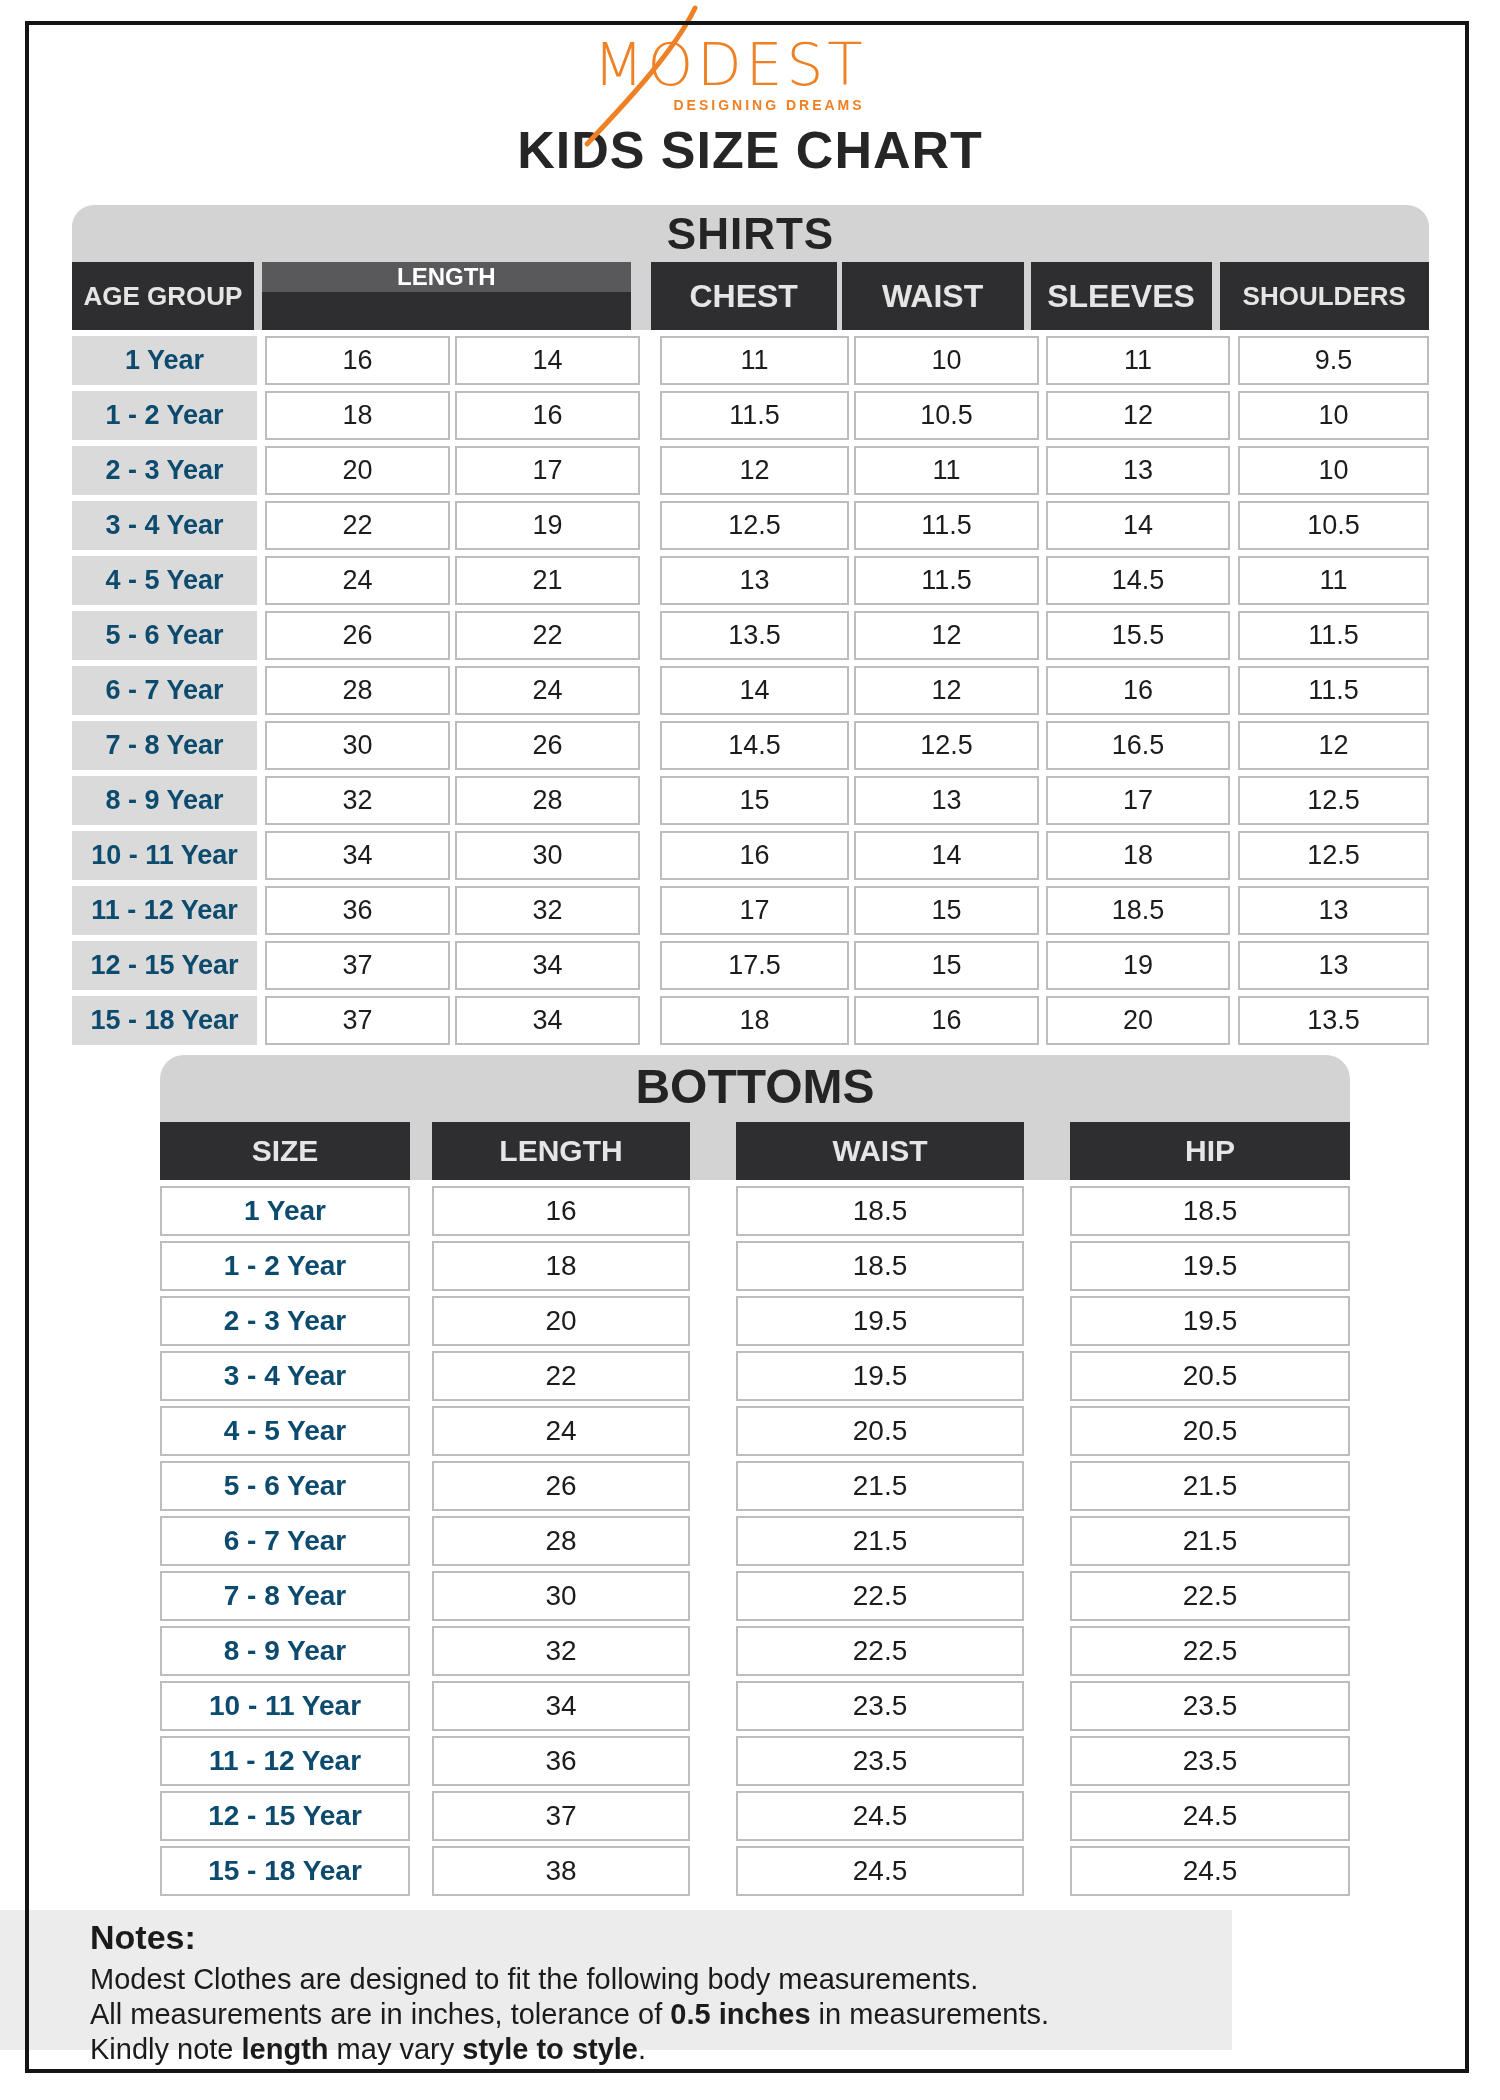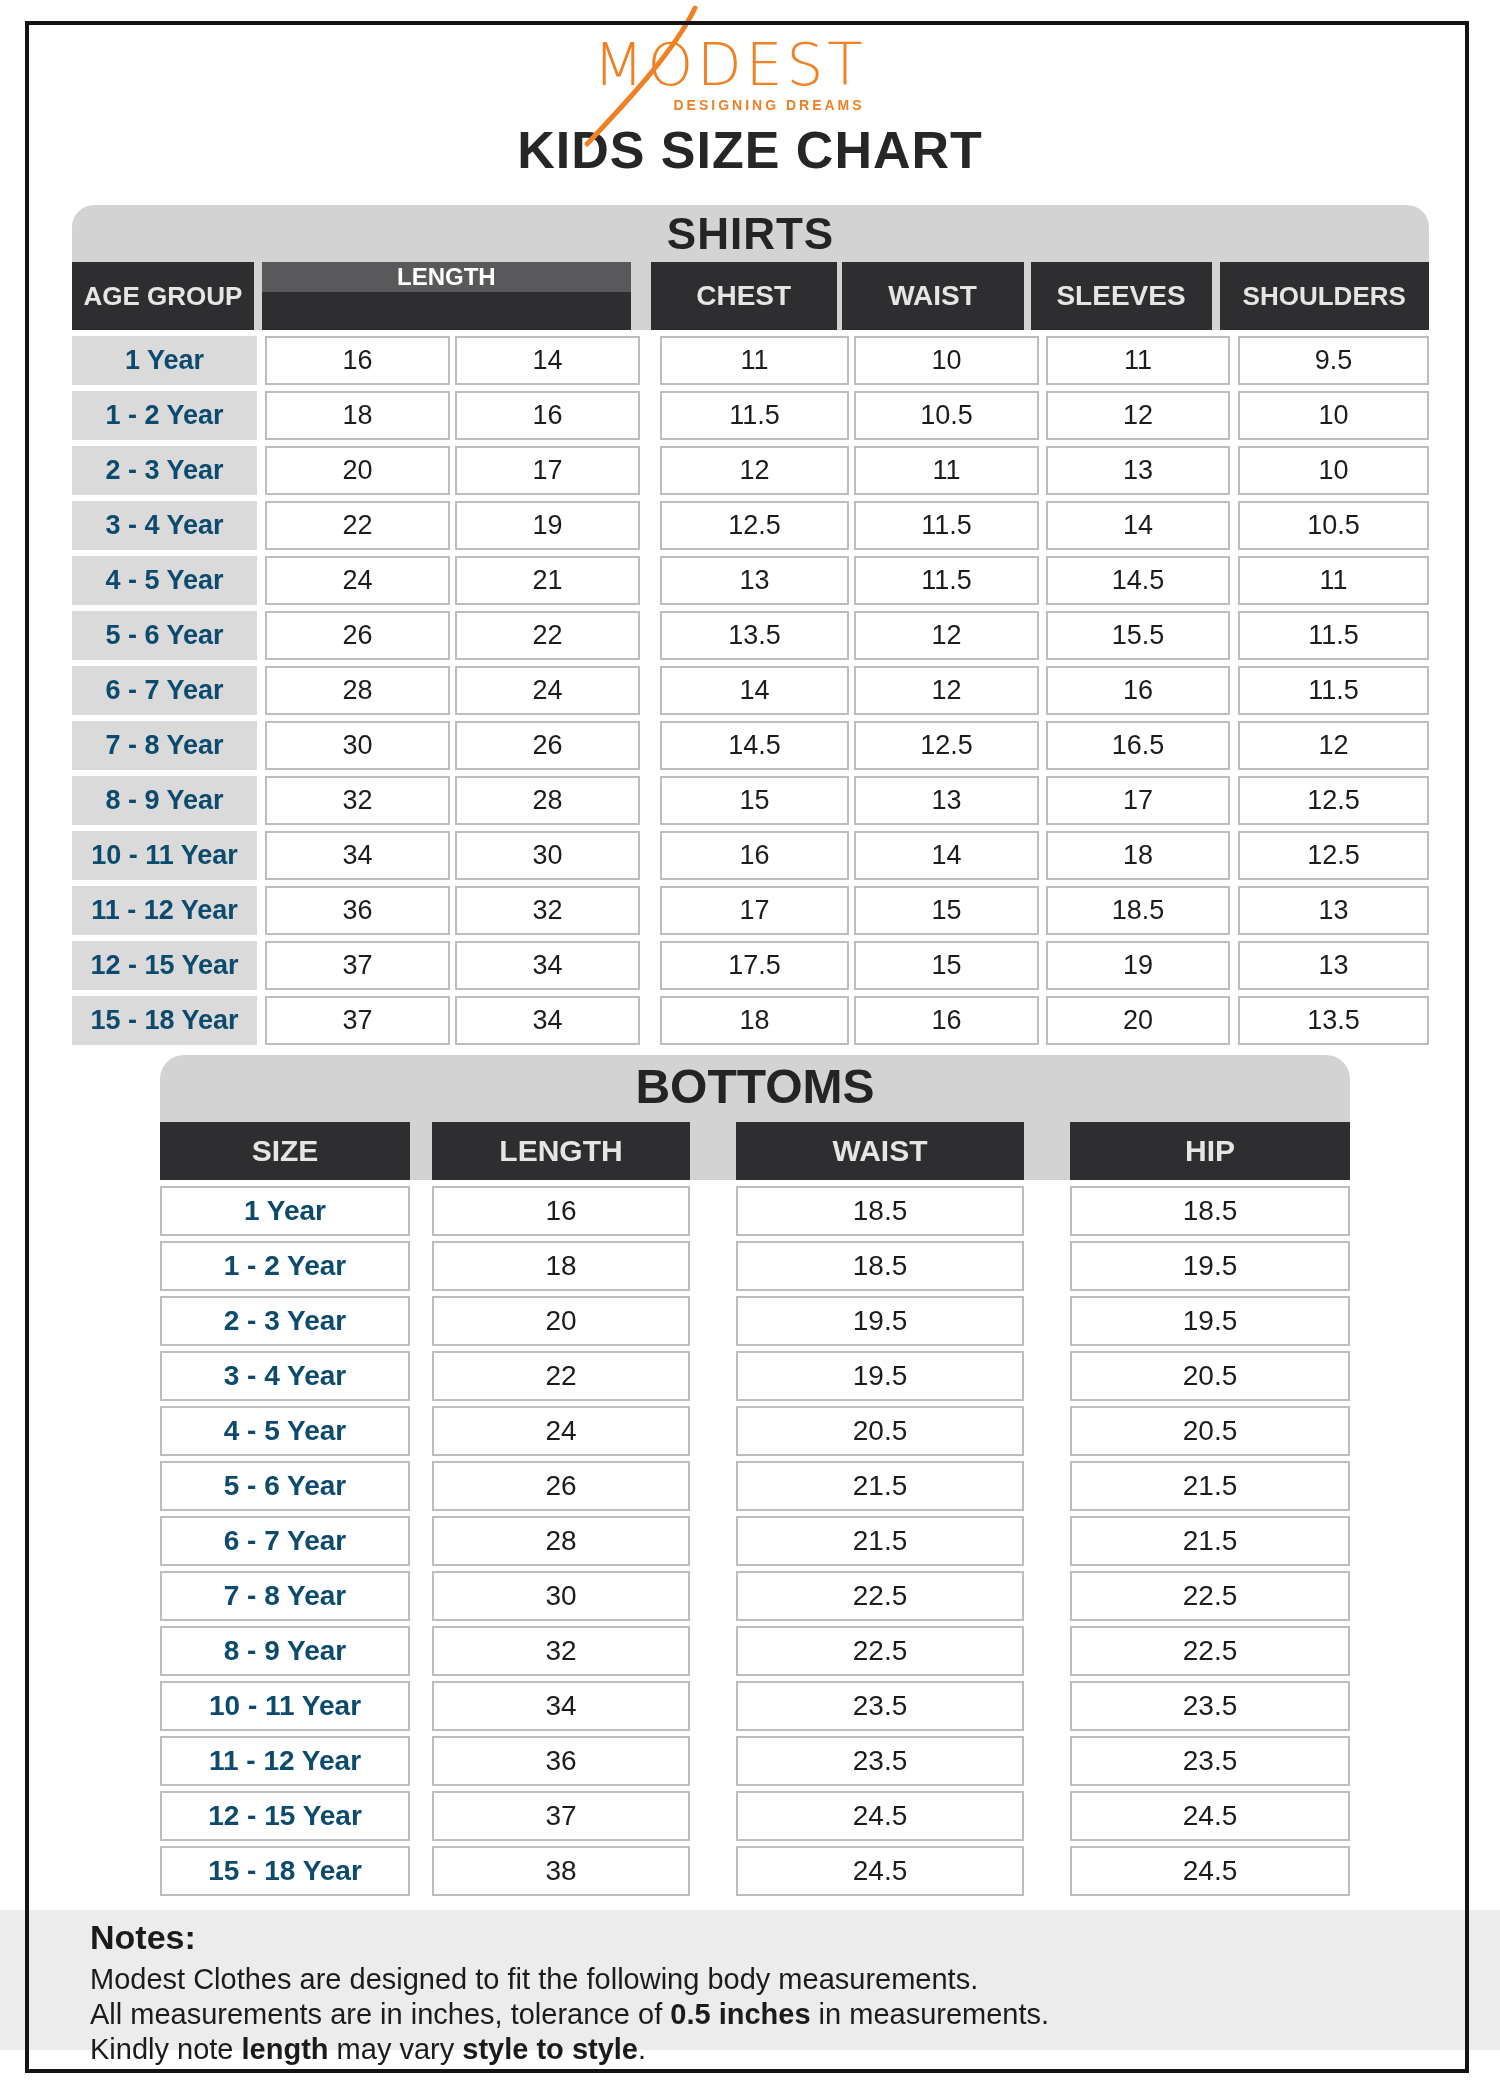--- a/index.html
+++ b/index.html
@@ -26,21 +26,21 @@
   .banner{position:relative;height:57px;display:flex;align-items:center;justify-content:center;
         font-weight:bold;color:#242424;}
   .banner.shirts-banner{font-size:44px;letter-spacing:1px;}
   .row{display:flex;position:relative;}
   .hcell{background:#2e2e30;color:#e5e5e5;font-weight:bold;display:flex;align-items:center;
         justify-content:center;box-sizing:border-box;}
   .shirts-header{height:68px;}
   .c-age{width:185px;} .c-group{width:375px;margin-left:8px;} .c-chest{width:189px;margin-left:20px;}
   .c-waist{width:185px;margin-left:5px;} .c-sleeves{width:184px;margin-left:7px;}
   .c-shoulders{width:213px;margin-left:8px;}
-  .hcell.c-age{font-size:26px;} .hcell.c-chest,.hcell.c-waist,.hcell.c-sleeves{font-size:28px;}
+  .hcell.c-age{font-size:26px;} .hcell.c-chest,.hcell.c-waist,.hcell.c-sleeves{font-size:32px;}
   .hcell.c-shoulders{font-size:26px;}
   .length-group{display:flex;flex-direction:column;background:#2e2e30;}
   .length-top{height:30px;background:#59595b;color:#fff;font-weight:bold;font-size:24px;
         display:flex;align-items:center;justify-content:center;}
   .length-sub{height:38px;display:flex;color:#fff;font-weight:bold;font-size:24px;}
   .length-sub span{width:50%;display:flex;align-items:center;justify-content:center;}
   .shirts-rows .row{height:49px;margin-top:6px;}
   .cell{display:flex;align-items:center;justify-content:center;box-sizing:border-box;}
   .label-cell{background:#dadada;color:#0c4a6e;font-weight:bold;font-size:27px;}
   .data-cell{background:#fff;border:2px solid #bdbdbd;color:#1c1c1c;font-size:27px;}
@@ -56,21 +56,21 @@
   .bottoms-header{height:58px;margin-top:5px;}
   .bottoms-header .hcell{font-size:30px;}
   .b-size{width:250px;} .b-length{width:258px;margin-left:22px;}
   .b-waist{width:288px;margin-left:46px;} .b-hip{width:280px;margin-left:46px;}
   .bottoms-rows .row{height:50px;margin-top:5px;}
   .bottoms-rows .row:first-child{margin-top:6px;}
   .bottoms .label-cell{background:#fff;border:2px solid #bdbdbd;font-size:28px;}
   .bottoms .data-cell{font-size:28px;}
 
   
-  .notes{position:absolute;left:0;top:1910px;width:1500px;height:140px;background:#ececec;
+  .notes{position:absolute;left:0;top:1910px;width:1232px;height:140px;background:#ececec;
         z-index:1;box-sizing:border-box;padding:8px 0 0 90px;color:#1b1b1b;}
   .notes-heading{font-size:34px;font-weight:bold;margin-bottom:5px;}
   .notes-line{font-size:29px;line-height:35px;}
   .notes-line b{font-weight:bold;}
 </style>
 </head>
 <body>
 
 <div class="page">
   <div class="page-border"></div>

